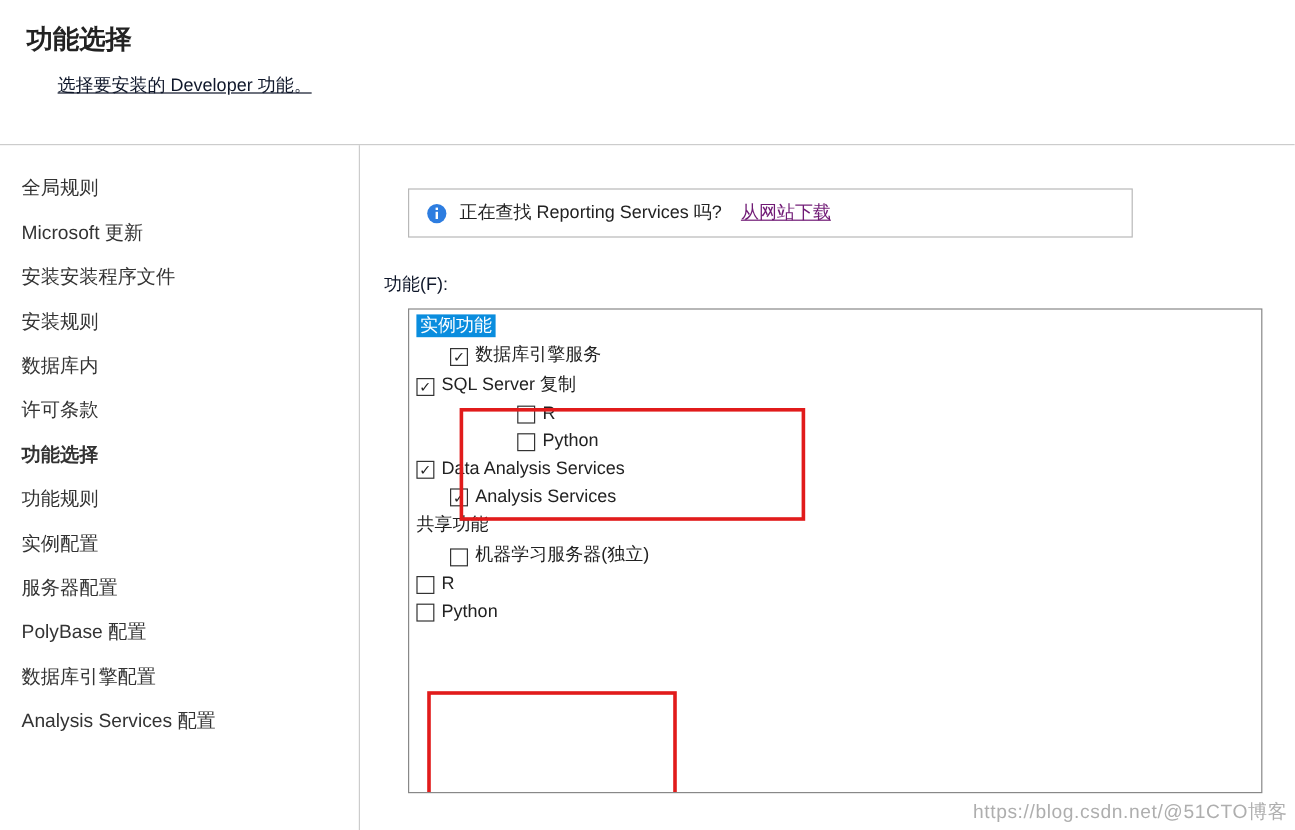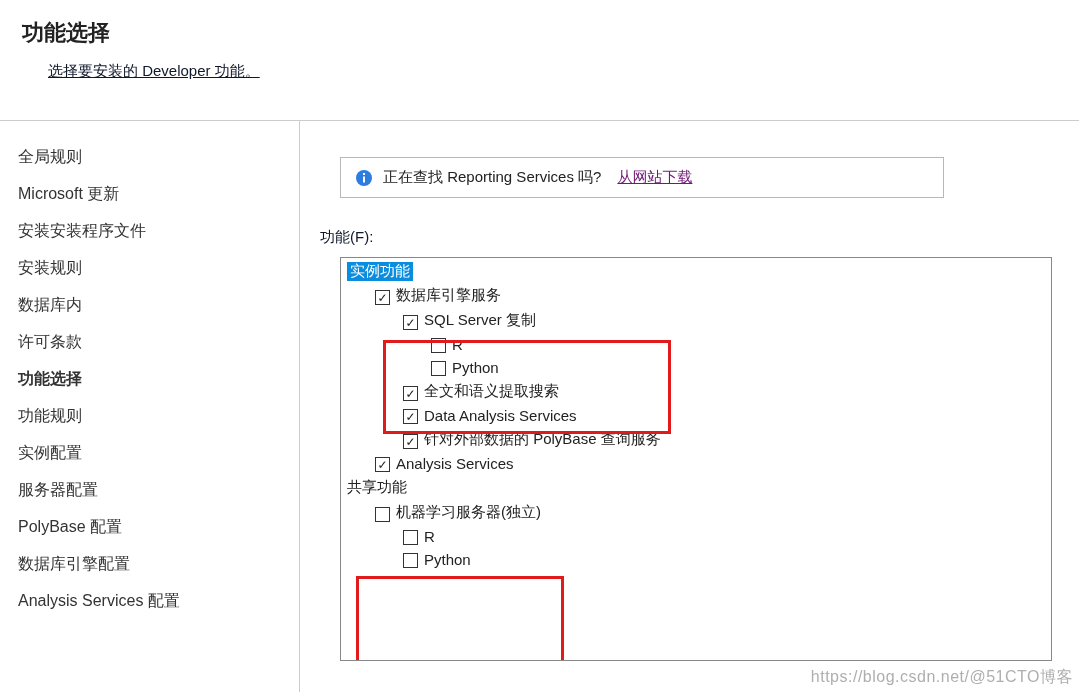--- a/index.html
+++ b/index.html
@@ -92,21 +92,21 @@
     margin-bottom: 2px;
   }
   .tree-node {
     display: flex;
     align-items: flex-end;
     gap: 6px;
     padding: 3px 0 3px 0;
     font-size: 15px;
   }
   .indent-1 { margin-left: 28px; }
-  .indent-2 { margin-left: 56px; }
+  .indent-2 { }
   .indent-3 { margin-left: 84px; }
   .checkbox {
     width: 15px; height: 15px;
     border: 1px solid #333;
     background: #fff;
     display: inline-flex;
     align-items: center;
     justify-content: center;
     flex: 0 0 15px;
     cursor: pointer;
@@ -188,29 +188,21 @@
         <span class="checkbox"></span>
         <span>R</span>
       </div>
       <div class="tree-node indent-3">
         <span class="checkbox"></span>
         <span>Python</span>
       </div>
 
       <div class="tree-node indent-2">
         <span class="checkbox checked"></span>
-        <span>全文和语义提取搜索</span>
-      </div>
-      <div class="tree-node indent-2">
-        <span class="checkbox checked"></span>
         <span>Data Analysis Services</span>
-      </div>
-      <div class="tree-node indent-2">
-        <span class="checkbox checked"></span>
-        <span>针对外部数据的 PolyBase 查询服务</span>
       </div>
 
       <div class="tree-node indent-1">
         <span class="checkbox checked"></span>
         <span>Analysis Services</span>
       </div>
 
       <div class="tree-node" style="padding-left:0">
         <span>共享功能</span>
       </div>

